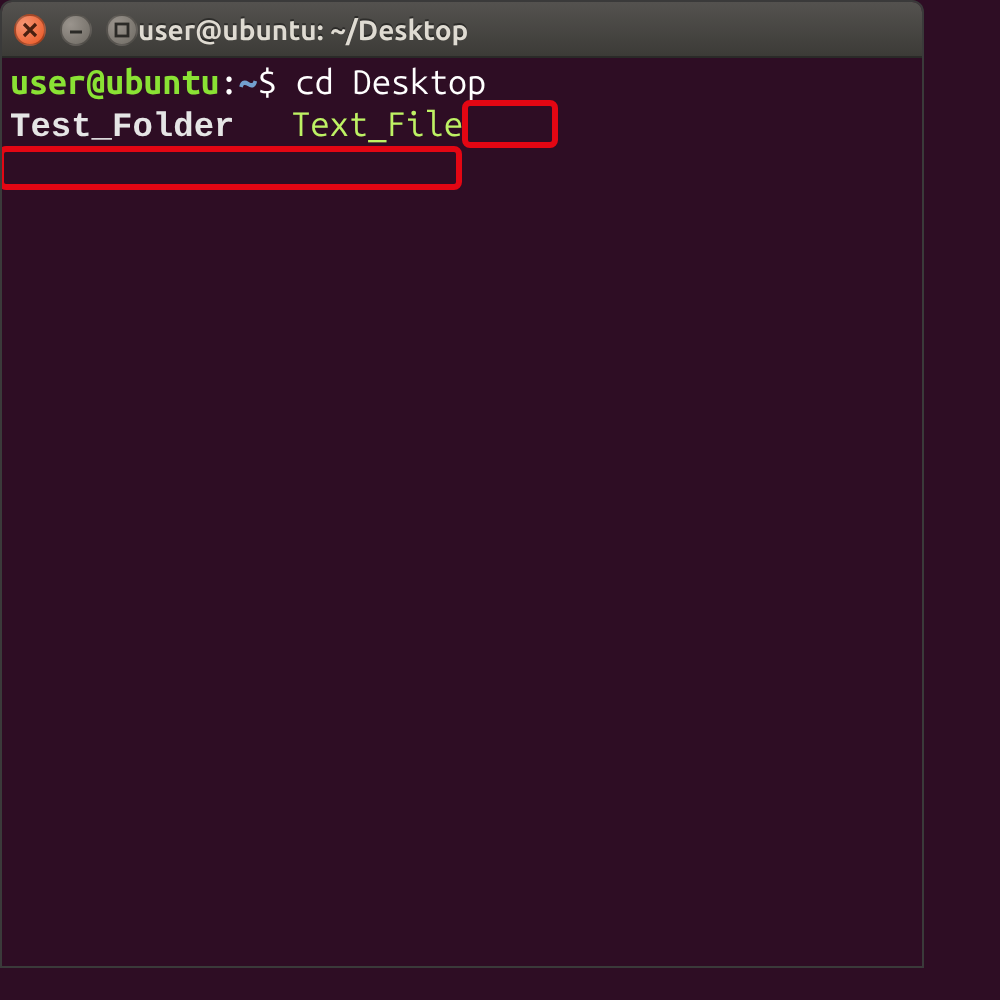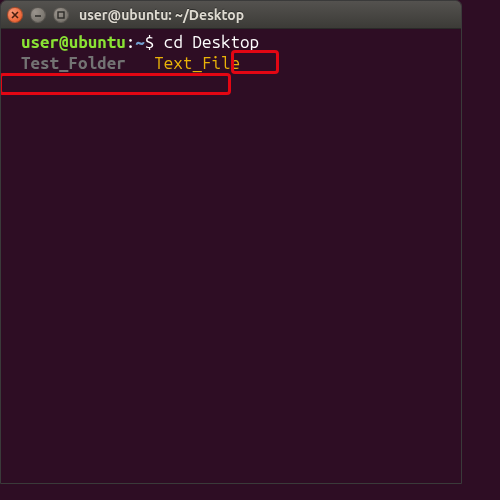--- a/index.html
+++ b/index.html
@@ -40,46 +40,45 @@
       justify-content: center;
       font-size: 10px;
       color: #4a3020;
       border: 1px solid rgba(0,0,0,0.3);
     }
     .wc.close { background: radial-gradient(circle at 30% 30%, #f79674, #e95420); }
     .wc.min { background: radial-gradient(circle at 30% 30%, #9a948d, #6e6a63); color:#2b2a27;}
     .wc.max { background: radial-gradient(circle at 30% 30%, #9a948d, #6e6a63); color:#2b2a27;}
     .wc svg { width: 8px; height: 8px; }
     .title {
-      margin-left: 10px;
       color: #dfdbd2;
       font-family: Ubuntu, sans-serif;
       font-size: 14px;
       font-weight: bold;
       text-shadow: 0 -1px 0 rgba(0,0,0,0.4);
       text-align: center;
     }
     .terminal {
       background: #2e0d24;
       height: calc(100% - 28px);
-      padding: 2px 20px;
+      padding: 2px 4px;
       font-size: 17px;
       line-height: 21px;
       color: #ffffff;
       position: relative;
     }
     .line { white-space: pre; }
     .prompt-user { color: #8ae234; font-weight: bold; }
     .prompt-host { color: #8ae234; font-weight: bold; }
     .prompt-sep { color: #ffffff; }
     .prompt-path { color: #729fcf; font-weight: bold; }
     .prompt-dollar { color: #ffffff; }
     .cmd { color: #ffffff; }
-    .out-dir { color: #737373; font-weight: bold; }
-    .out-file { color: #eab308; }
+    .out-dir { color: #e5e5e5; font-weight: bold; font-family: Liberation Mono, monospace; }
+    .out-file { color: #bef264; }
     .highlight-box {
       position: absolute;
       border: 3px solid #e30613;
       border-radius: 4px;
       pointer-events: none;
     }
     .hl1 { top: 21px; left: 230px; width: 48px; height: 24px; }
     .hl2 { top: 44px; left: -2px; width: 232px; height: 22px; }
     .cursor {
       display: inline-block;

